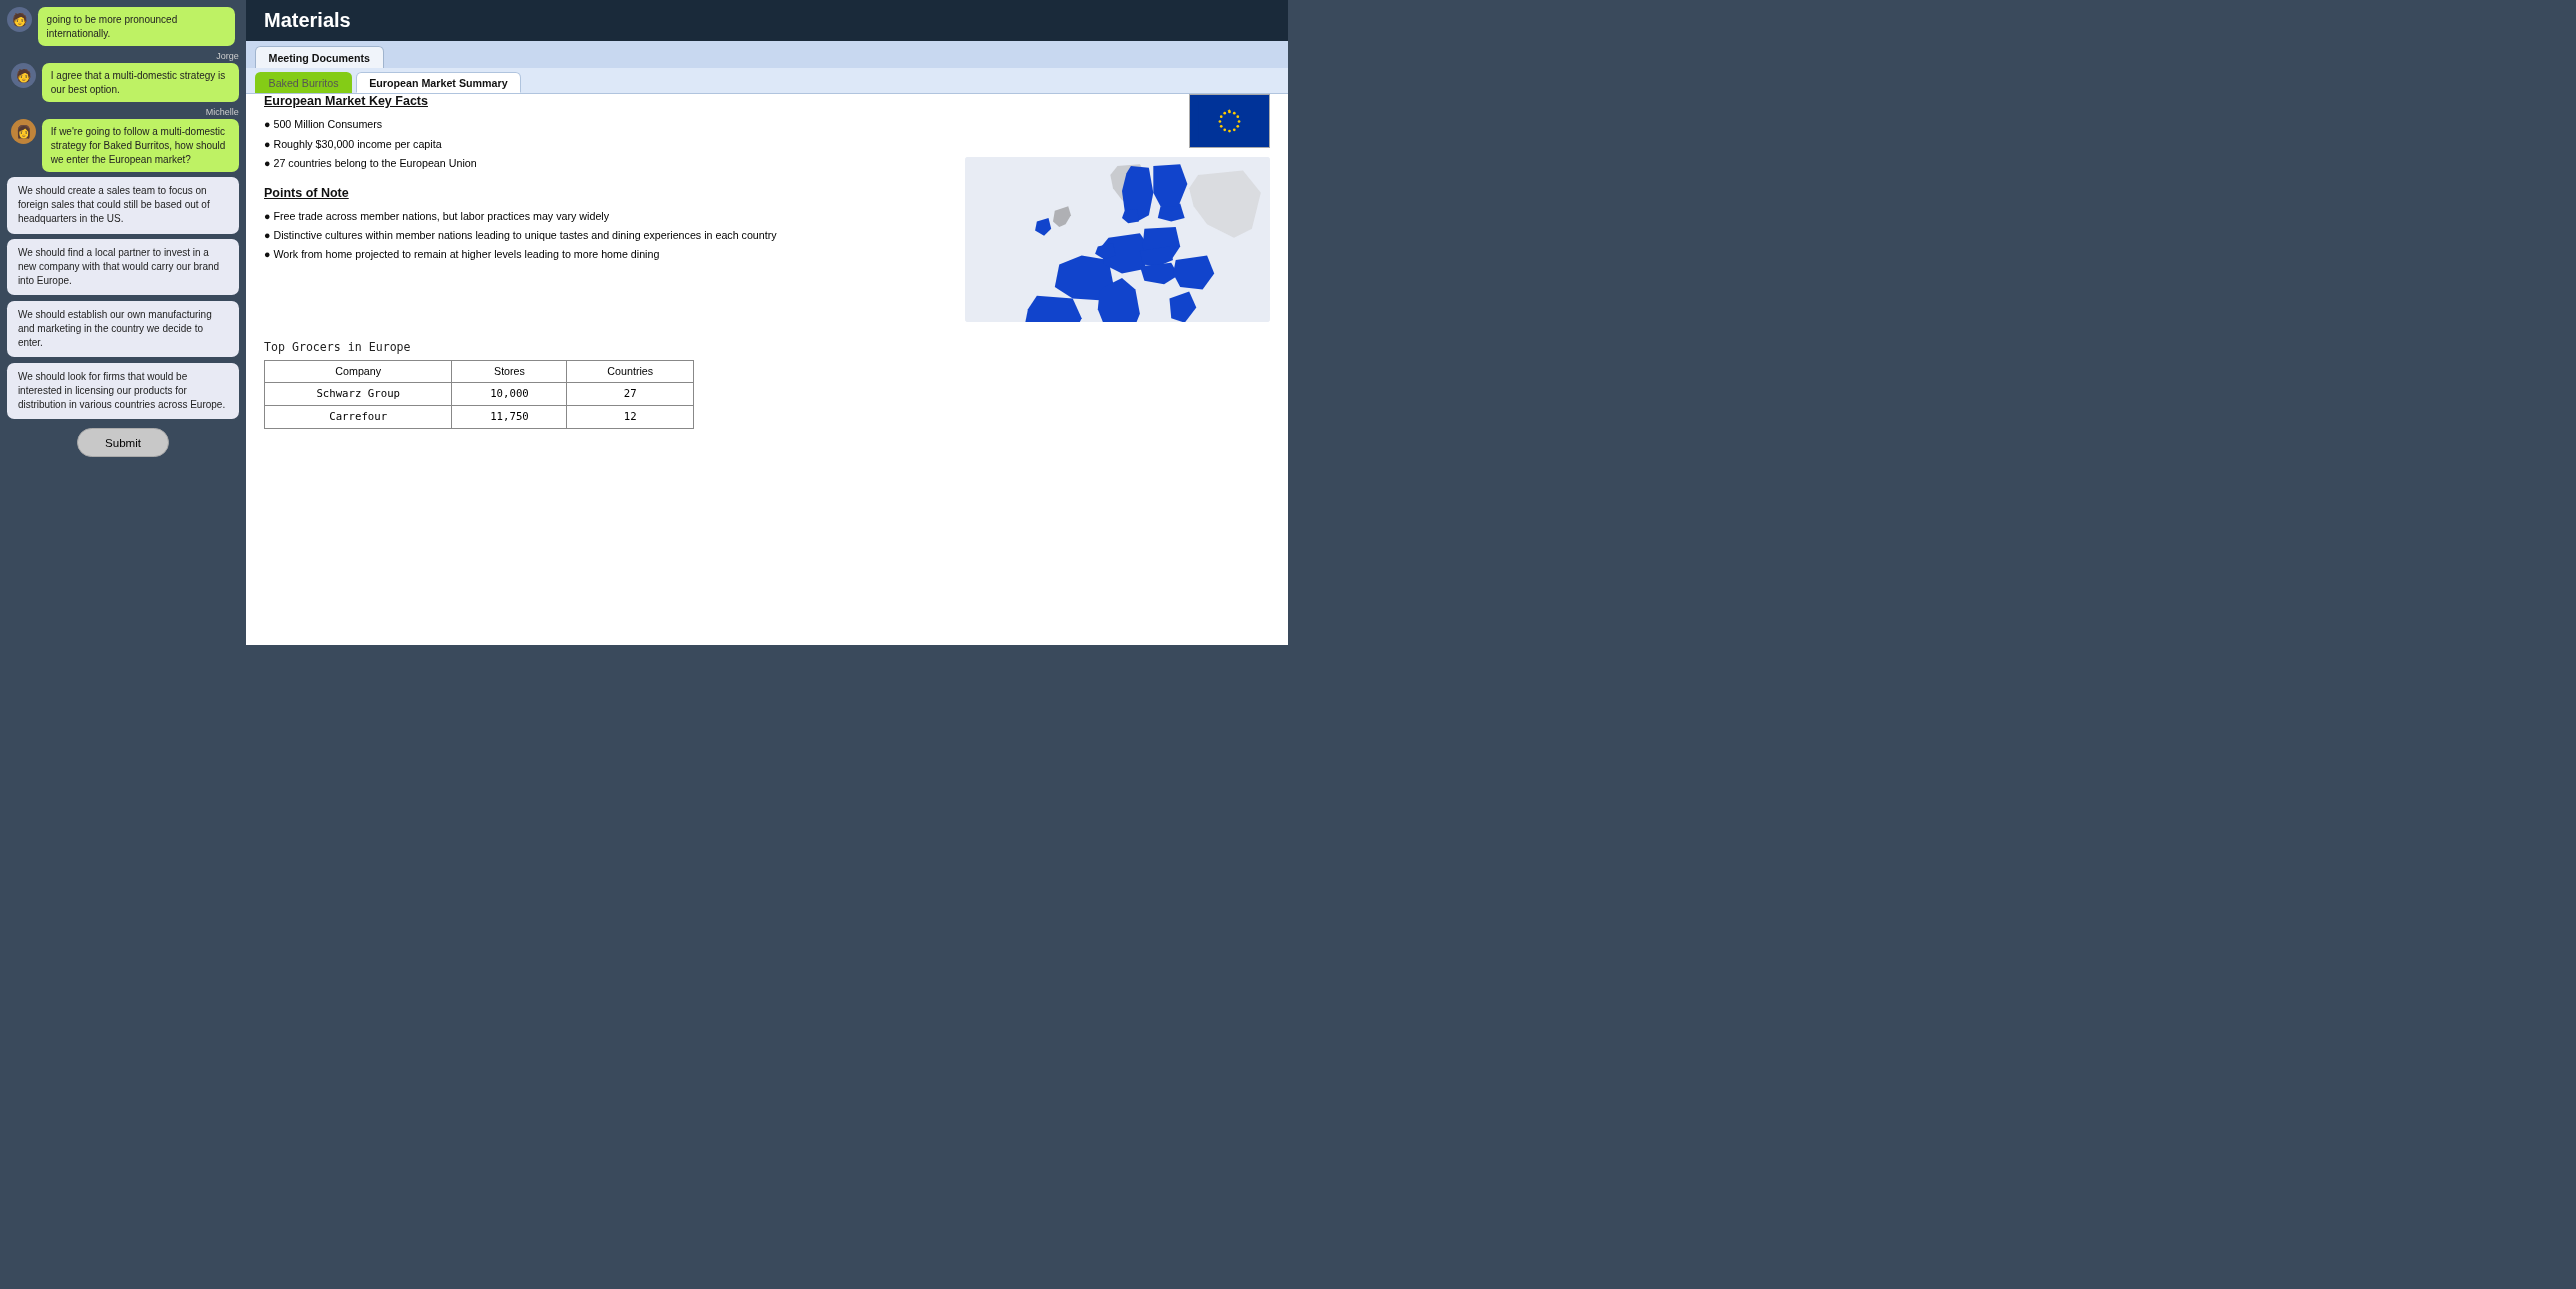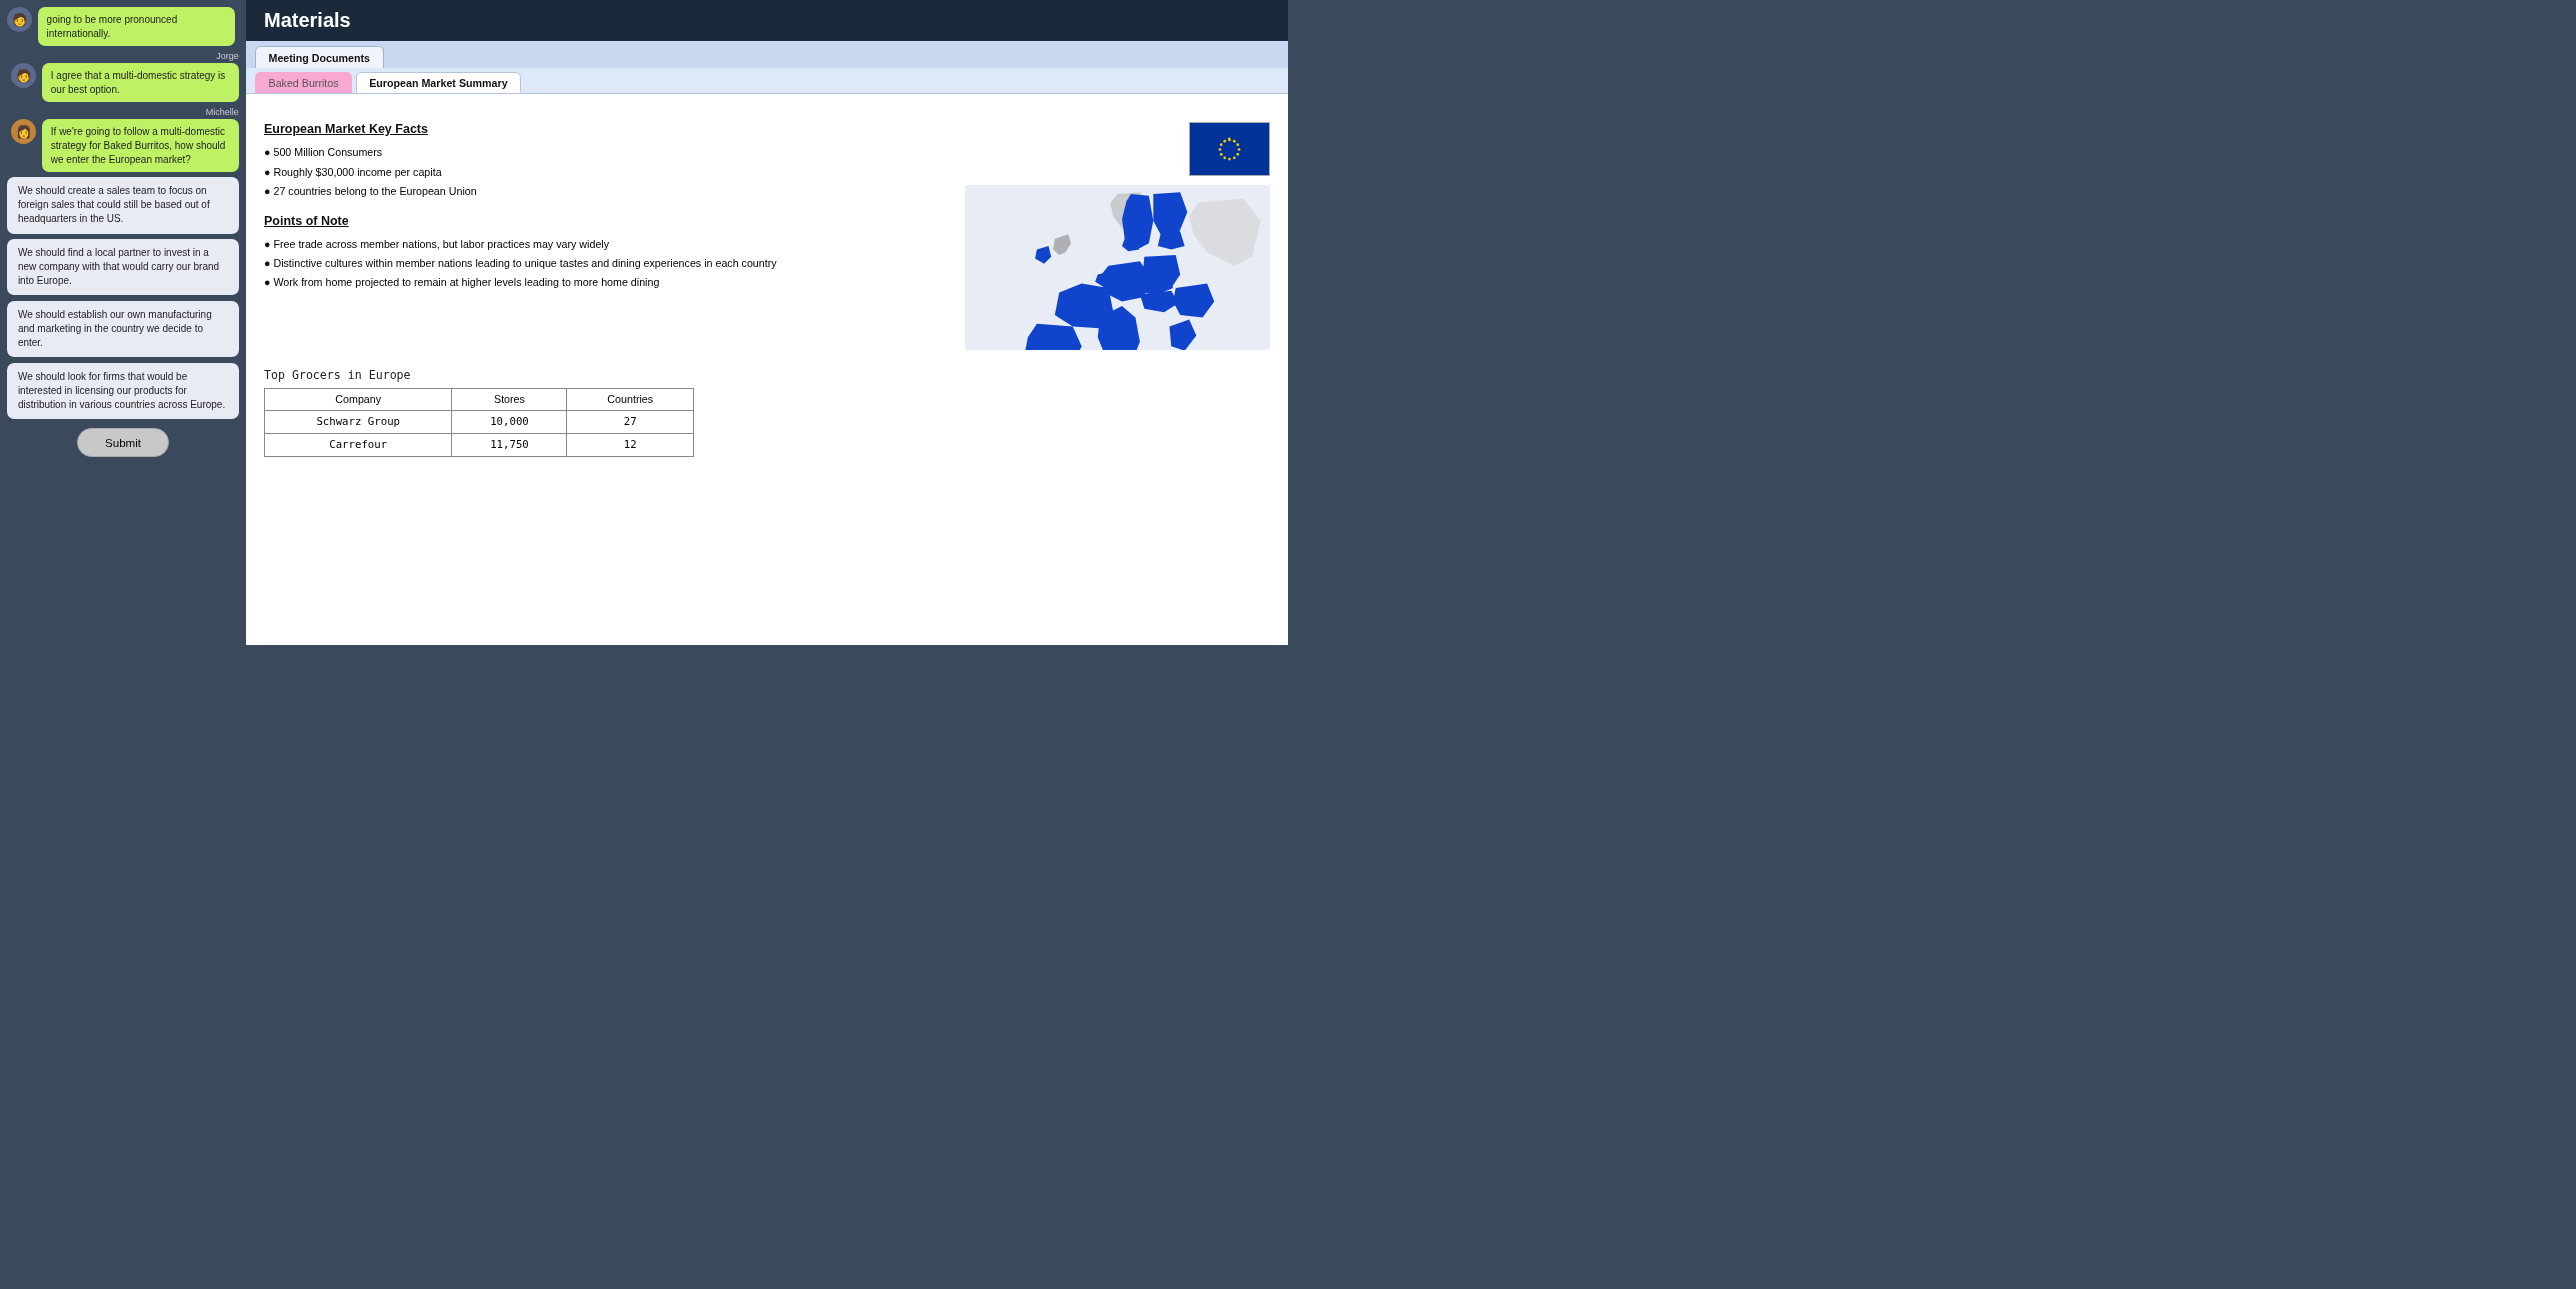--- a/index.html
+++ b/index.html
@@ -149,37 +149,37 @@
       gap: 3.6px;
       padding: 3.6px 9px 0 9px;
       border-bottom: 1.8px solid #b0c4de;
     }
 
     .sub-tab {
       padding: 3.6px 12.5px;
       border-radius: 5.4px 5.4px 0 0;
       font-size: 10.7px;
       cursor: pointer;
-      background: #f9a8d4;
+      background: #84cc16;
       color: #555;
       border: 0.9px solid transparent;
     }
 
     .sub-tab.active {
       background: #ffffff;
       color: #111;
       font-weight: bold;
       border: 0.9px solid #b0c4de;
       border-bottom: 1.8px solid #fff;
     }
 
     .content-area {
       flex: 1;
       background: white;
-      padding: 28px 18px;
+      padding: 0 18px;
       overflow-y: auto;
       display: flex;
       flex-direction: column;
       gap: 9px;
     }
 
     .key-facts-section {
       flex: 1;
     }
 

